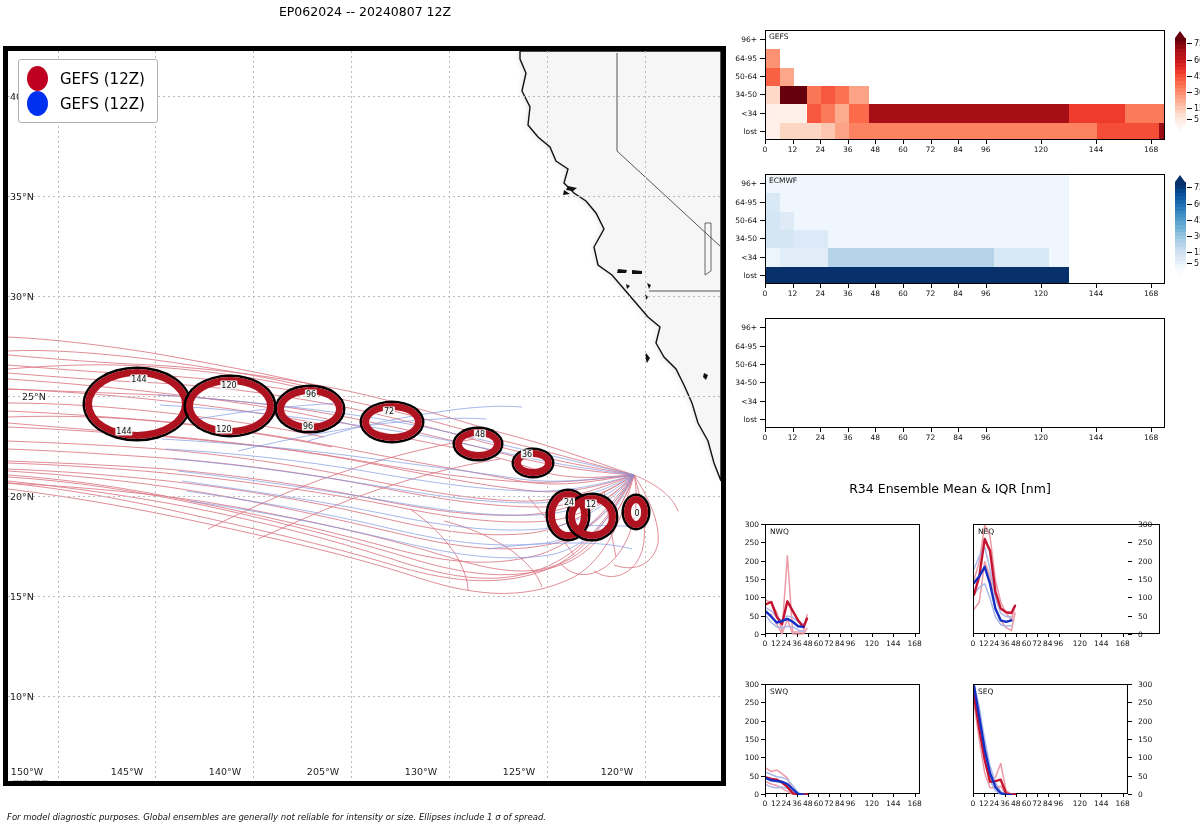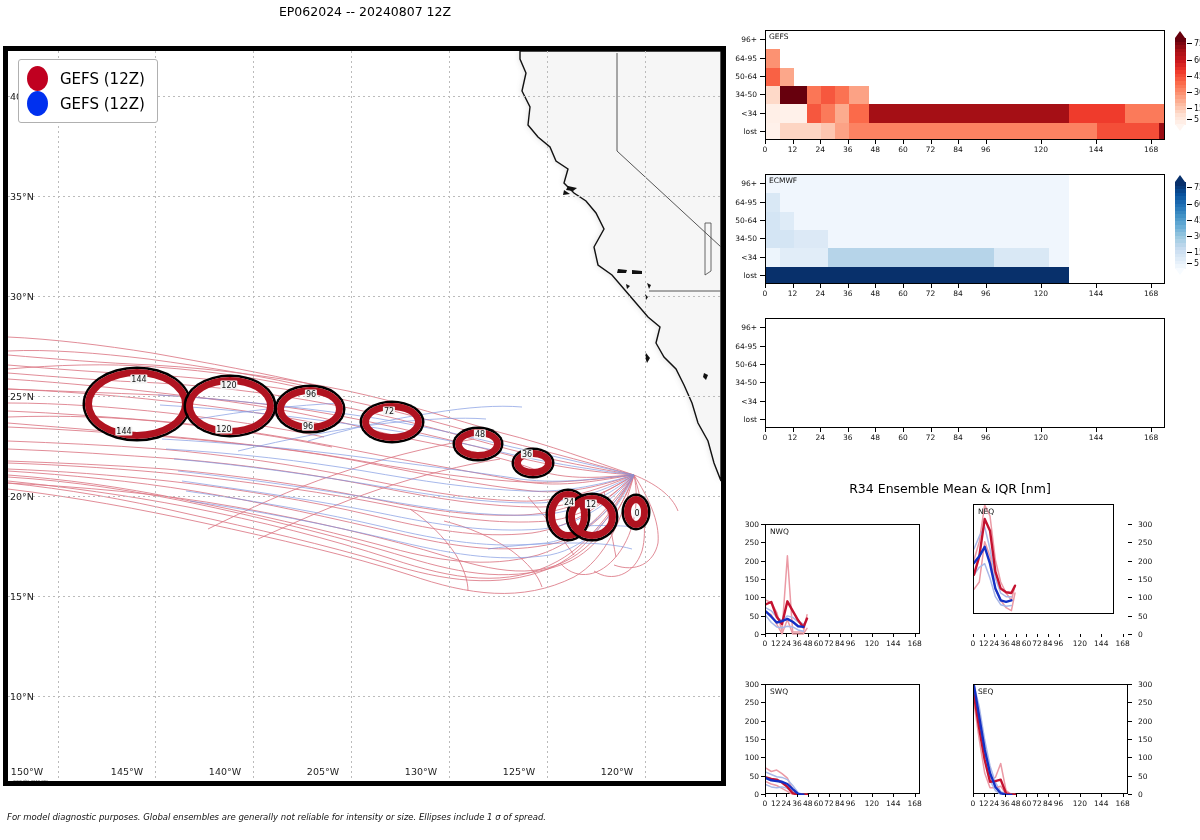--- a/index.html
+++ b/index.html
@@ -161,21 +161,21 @@
     <div class="gridline-h" style="top:145px;"></div>
     <div class="gridline-h" style="top:245px;"></div>
     <div class="gridline-h" style="top:345px;"></div>
     <div class="gridline-h" style="top:445px;"></div>
     <div class="gridline-h" style="top:545px;"></div>
     <div class="gridline-h" style="top:645px;"></div>
 
     <div class="lat-label" style="top:45px;left:0;">40°N</div>
     <div class="lat-label" style="top:145px;left:0;">35°N</div>
     <div class="lat-label" style="top:245px;left:0;">30°N</div>
-    <div class="lat-label" style="top:345px;left:0;">25°N</div>
+    <div class="lat-label" style="top:345px;left:12px;">25°N</div>
     <div class="lat-label" style="top:445px;left:0;">20°N</div>
     <div class="lat-label" style="top:545px;left:0;">15°N</div>
     <div class="lat-label" style="top:645px;left:0;">10°N</div>
 
     <div class="lon-label" style="left:19px;">150°W</div>
     <div class="lon-label" style="left:119px;">145°W</div>
     <div class="lon-label" style="left:217px;">140°W</div>
     <div class="lon-label" style="left:315px;">205°W</div>
     <div class="lon-label" style="left:413px;">130°W</div>
     <div class="lon-label" style="left:511px;">125°W</div>
@@ -512,21 +512,21 @@
       <div class="q-xtick" style="left: 109.828px; top: 639px;">84</div>
       <div class="q-tickmark-x" style="left: 109.828px; top: 634px;"></div>
       <div class="q-xtick" style="left: 120.517px; top: 639px;">96</div>
       <div class="q-tickmark-x" style="left: 120.517px; top: 634px;"></div>
       <div class="q-xtick" style="left: 141.897px; top: 639px;">120</div>
       <div class="q-tickmark-x" style="left: 141.897px; top: 634px;"></div>
       <div class="q-xtick" style="left: 163.276px; top: 639px;">144</div>
       <div class="q-tickmark-x" style="left: 163.276px; top: 634px;"></div>
       <div class="q-xtick" style="left: 184.655px; top: 639px;">168</div>
       <div class="q-tickmark-x" style="left: 184.655px; top: 634px;"></div>
-      <div class="q-frame" style="left: 243px; top: 504px; width: 141px; height: 110px;">
+      <div class="q-frame" style="left: 243px; top: 524px; width: 187px; height: 110px;">
         <svg width="155" height="110" style="position: absolute; left: 0px; top: 0px;">
           <path d="M0.0 55.0 L5.3 36.7 L10.7 0.0 L16.0 11.0 L21.4 55.0 L26.7 77.0 L32.1 88.0 L37.4 95.3 L41.0 80.7 " fill="none" stroke="#eb9aa5" stroke-width="1.5" stroke-linejoin="round" stroke-linecap="round"></path>
           <path d="M0.0 44.0 L5.3 31.2 L10.7 22.0 L16.0 44.0 L21.4 73.3 L26.7 88.0 L32.1 91.7 L37.4 91.7 " fill="none" stroke="#a9b8e8" stroke-width="1.5" stroke-linejoin="round" stroke-linecap="round"></path>
           <path d="M0.0 84.3 L5.3 77.0 L10.7 36.7 L16.0 51.3 L21.4 84.3 L26.7 95.3 L32.1 102.7 L37.4 105.6 L41.0 88.0 " fill="none" stroke="#eb9aa5" stroke-width="1.5" stroke-linejoin="round" stroke-linecap="round"></path>
           <path d="M0.0 69.7 L5.3 62.3 L10.7 58.7 L16.0 73.3 L21.4 91.7 L26.7 99.7 L32.1 101.2 L37.4 100.5 " fill="none" stroke="#a9b8e8" stroke-width="1.5" stroke-linejoin="round" stroke-linecap="round"></path>
           <path d="M0.0 69.7 L5.3 51.3 L10.7 13.9 L16.0 25.7 L21.4 66.7 L26.7 83.6 L32.1 87.3 L37.4 88.0 L41.0 80.7 " fill="none" stroke="#c41230" stroke-width="2.4" stroke-linejoin="round" stroke-linecap="round"></path>
           <path d="M0.0 57.9 L5.3 51.3 L10.7 41.8 L16.0 58.7 L21.4 83.6 L26.7 95.3 L32.1 96.8 L37.4 95.3 " fill="none" stroke="#1430c4" stroke-width="2.4" stroke-linejoin="round" stroke-linecap="round"></path>
         </svg>
         <div class="q-tag" style="left: 4px; top: 2px;">NEQ</div>
       </div>

